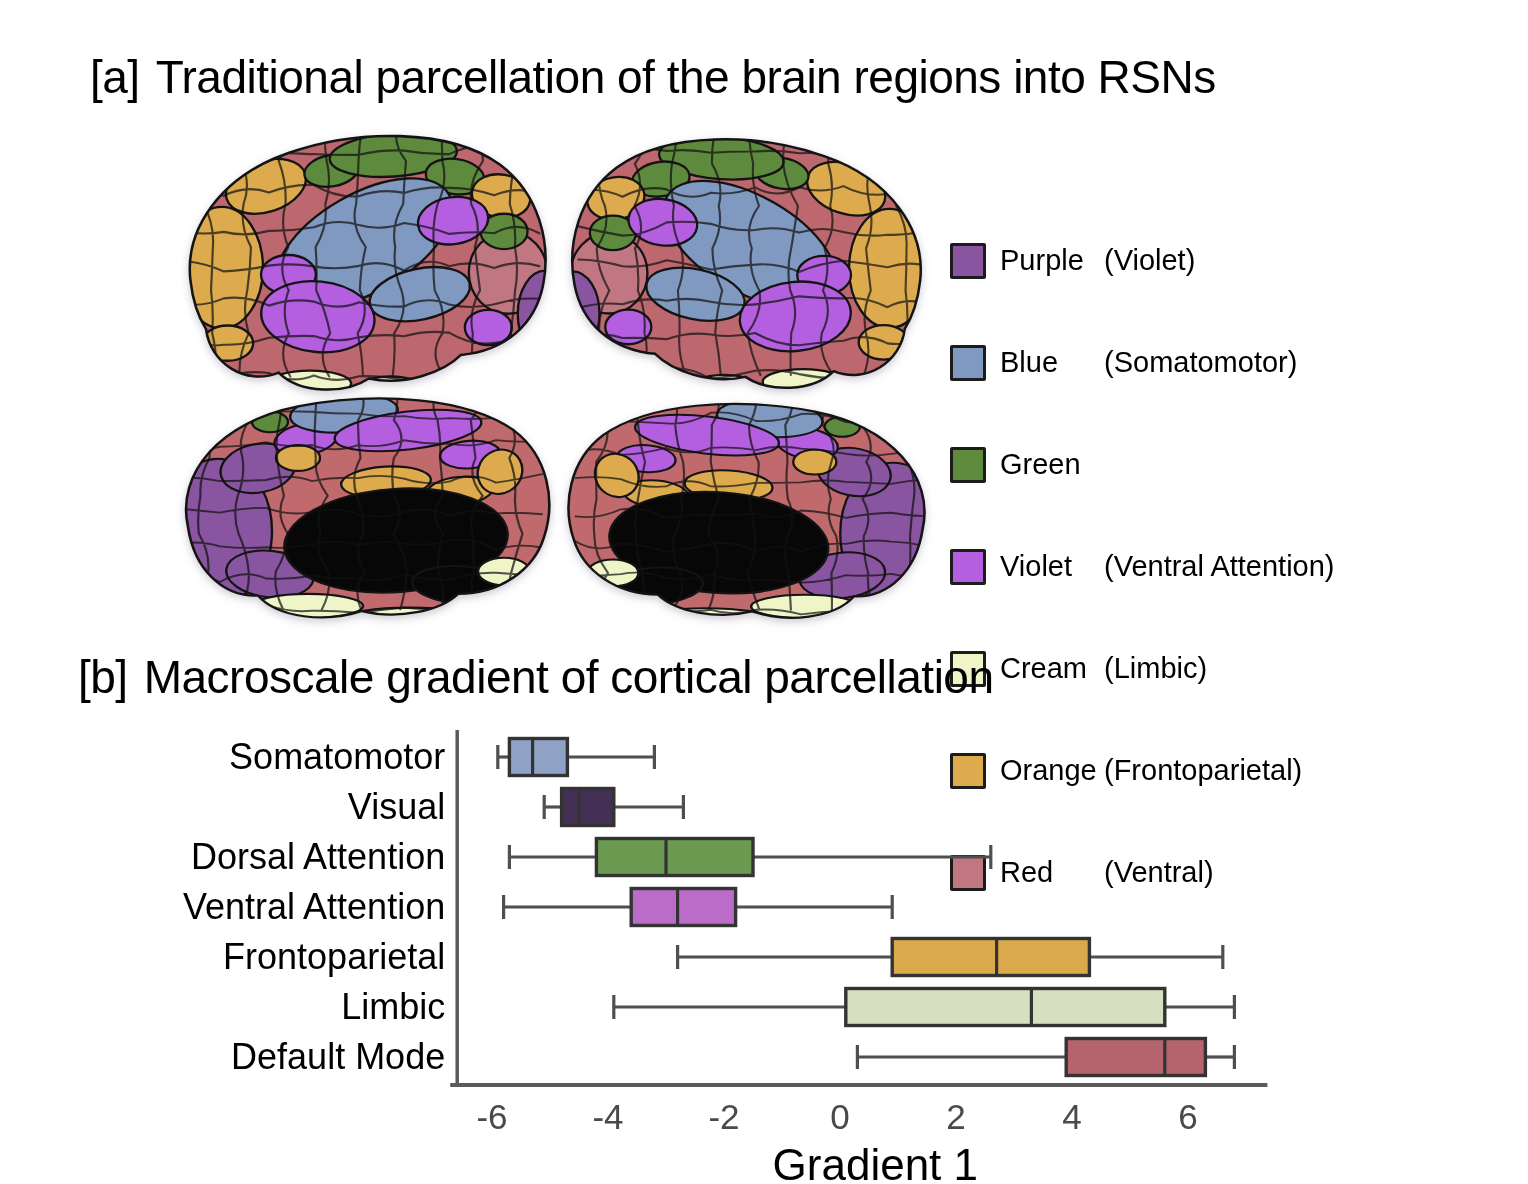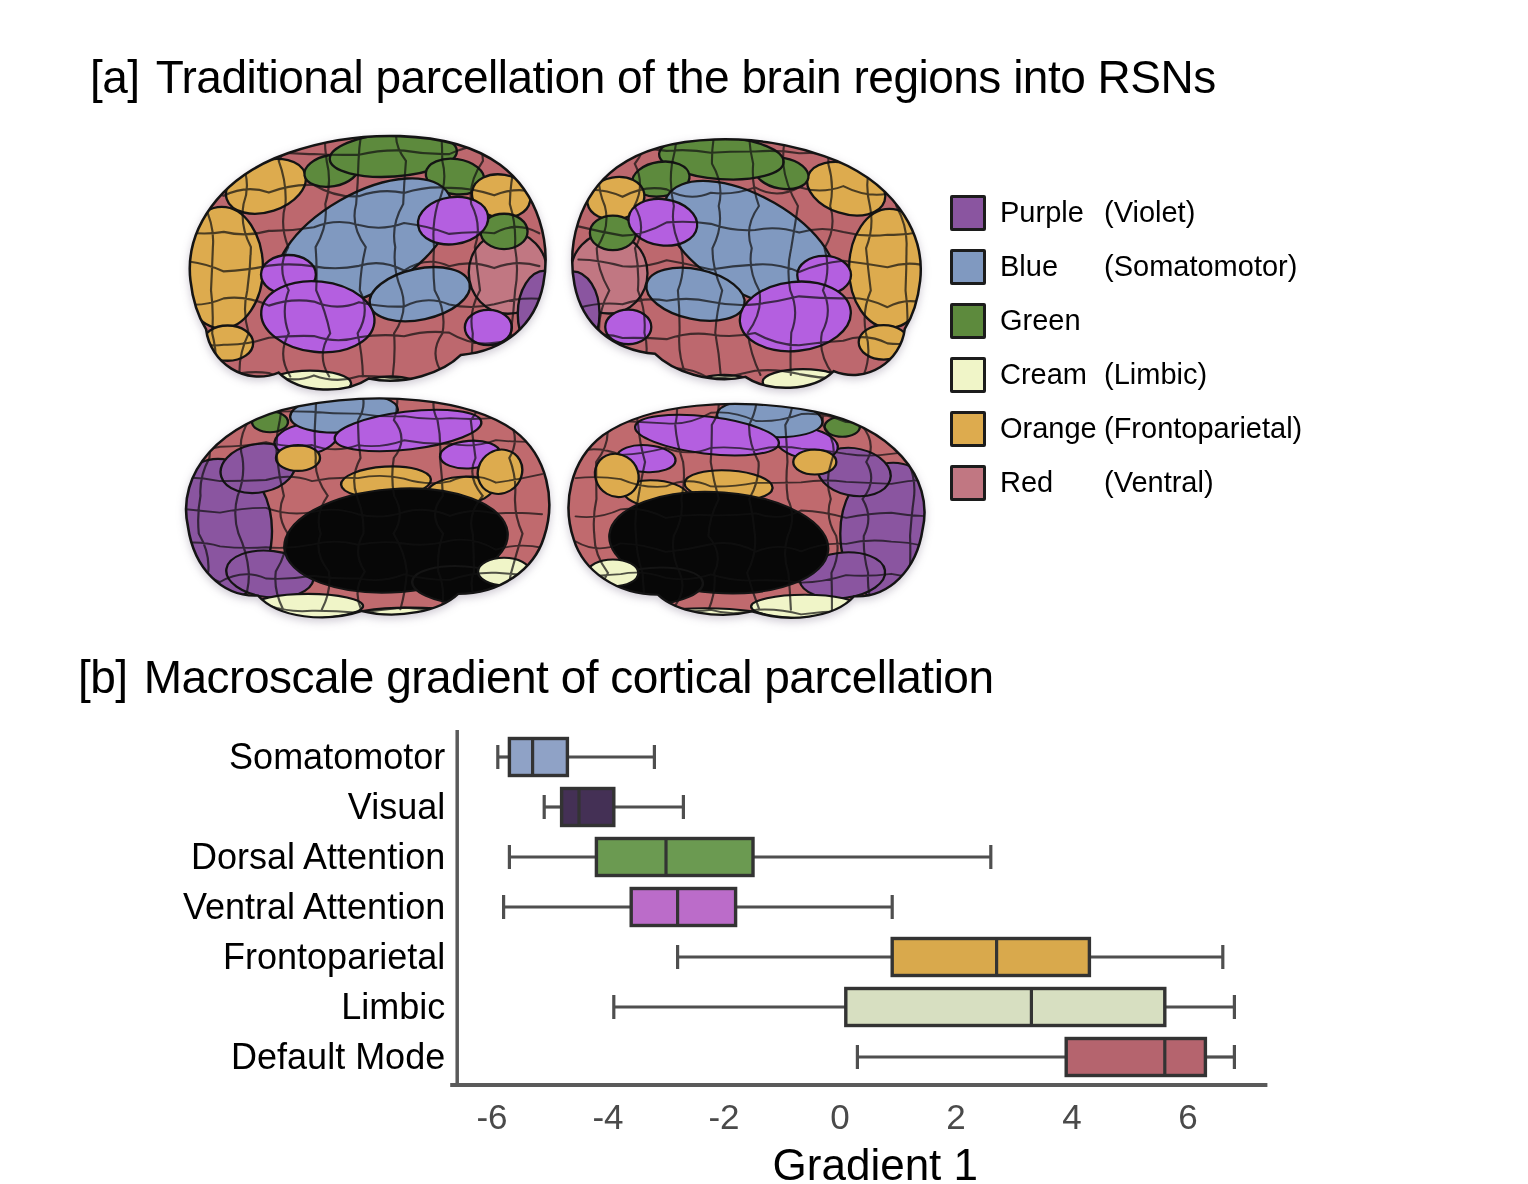--- a/index.html
+++ b/index.html
@@ -17,21 +17,21 @@
   .f-blue{fill:var(--c-blue);}
   .f-green{fill:var(--c-green);}
   .f-violet{fill:var(--c-violet);}
   .f-cream{fill:var(--c-cream);}
   .f-orange{fill:var(--c-orange);}
   .f-red{fill:var(--c-red);}
   .f-black{fill:#070707;}
   .patch{stroke:#141414;stroke-width:2.4;}
   .mesh-path{fill:none;stroke:#121212;stroke-width:2.2;opacity:.72;stroke-linecap:round;}
   #legend{position:absolute;left:950px;top:196px;display:flex;flex-direction:column;gap:21px;}
-  .legend-row{display:flex;align-items:center;height:33px;}
+  .legend-row{display:flex;align-items:center;height:33px;margin-top:48px;}
   .legend-swatch{width:30px;height:30px;border:3px solid #1c1c1c;border-radius:2px;flex:0 0 auto;}
   .legend-name{font-size:29px;margin-left:14px;min-width:104px;}
   .legend-net{font-size:29px;}
   #boxplot{position:absolute;left:30px;top:722px;}
 </style>
 </head>
 <body>
 
 <svg width="0" height="0" style="position:absolute" aria-hidden="true">
   <defs>
@@ -147,20 +147,25 @@
     <div class="legend-row">
       <span class="legend-swatch" style="background: rgb(128, 153, 192);"></span>
       <span class="legend-name">Blue</span>
       <span class="legend-net">(Somatomotor)</span>
     </div>
     <div class="legend-row">
       <span class="legend-swatch" style="background: rgb(93, 138, 61);"></span>
       <span class="legend-name">Green</span>
     </div>
     <div class="legend-row">
+      <span class="legend-swatch" style="background: rgb(180, 95, 224);"></span>
+      <span class="legend-name">Violet</span>
+      <span class="legend-net">(Ventral Attention)</span>
+    </div>
+    <div class="legend-row">
       <span class="legend-swatch" style="background: rgb(240, 245, 200);"></span>
       <span class="legend-name">Cream</span>
       <span class="legend-net">(Limbic)</span>
     </div>
     <div class="legend-row">
       <span class="legend-swatch" style="background: rgb(221, 171, 78);"></span>
       <span class="legend-name">Orange</span>
       <span class="legend-net">(Frontoparietal)</span>
     </div>
     <div class="legend-row">

